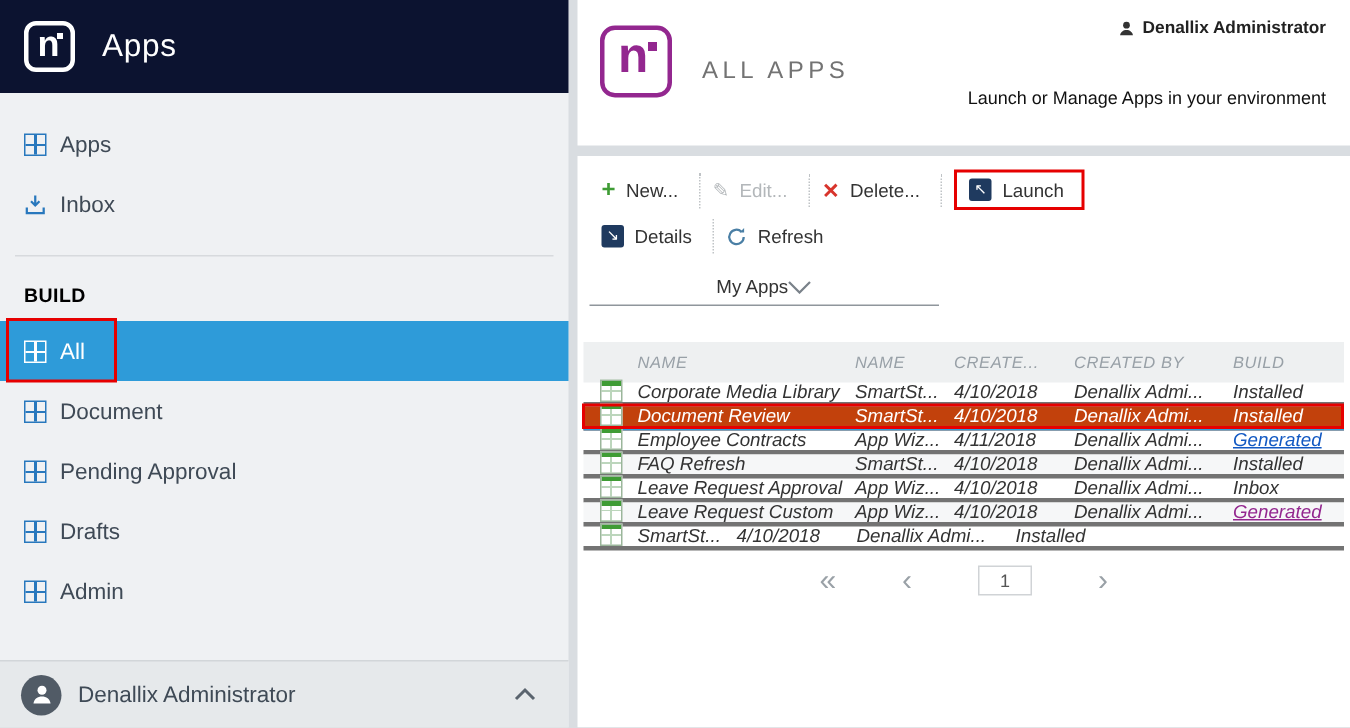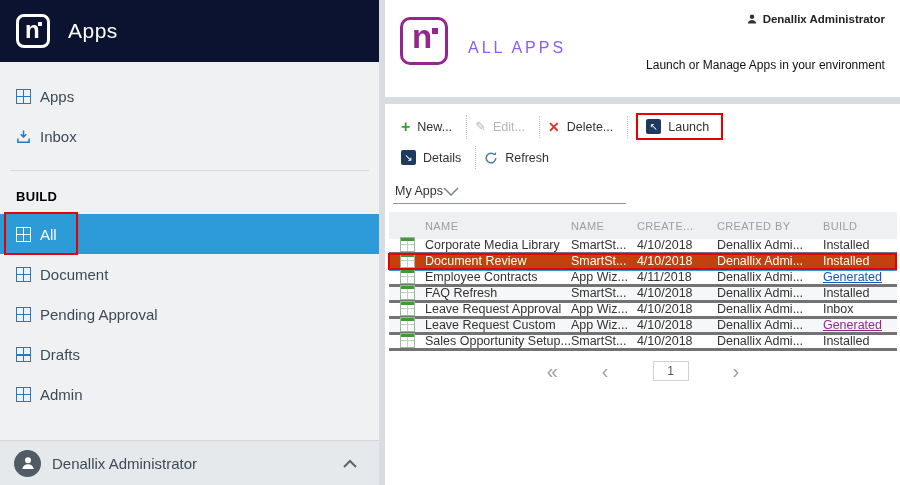--- a/index.html
+++ b/index.html
@@ -32,39 +32,39 @@
   .avatar { width:27px; height:27px; border-radius:50%; background:#515b66; display:flex; align-items:center; justify-content:center; }
   .user-name { margin-left:11px; font-size:15px; color:#3f4a56; }
   .chev-up { margin-left:auto; margin-right:8px; }
 
   
   .main { flex:1; margin-left:6px; display:flex; flex-direction:column; }
   .panel-header { background:#fff; height:97px; position:relative; flex-shrink:0; }
   .plogo { position:absolute; left:15px; top:17px; width:48px; height:48px; border:3.5px solid #93278f; border-radius:10px; }
   .plogo .n { position:absolute; left:9px; top:-2px; font-size:33px; font-weight:bold; color:#93278f; }
   .plogo .dot { position:absolute; right:7px; top:8px; width:6px; height:6px; background:#93278f; }
-  .panel-title { position:absolute; left:83px; top:39px; font-size:16px; letter-spacing:3px; color:#8b5cf6; }
+  .panel-title { position:absolute; left:83px; top:39px; font-size:16px; letter-spacing:3px; color:#737373; }
   .header-user { position:absolute; right:16px; top:13px; font-size:11.5px; color:#222; display:flex; align-items:center; gap:5px; font-weight:bold; }
   .header-sub { position:absolute; right:16px; top:58px; font-size:12px; color:#111; }
 
   .content { background:#fff; margin-top:7px; flex:1; position:relative; padding:6px 4px 0; }
   .toolbar-row { display:flex; align-items:center; padding:3px 4px; }
   .tbtn { display:flex; align-items:center; gap:7px; font-size:12.5px; color:#333; padding:4px 14px 4px 8px; border-right:1px dotted #bfc3c6; cursor:pointer; white-space:nowrap; }
   .tbtn.last { border-right:none; }
   .tbtn.disabled { color:#b3b7ba; }
   .icon-plus { color:#3f9c35; font-weight:bold; font-size:16px; line-height:1; }
   .icon-x { color:#d8342c; font-weight:bold; font-size:14px; line-height:1; }
   .icon-pencil { color:#b3b7ba; font-size:13px; line-height:1; }
   .sq-icon { width:15px; height:15px; background:#1f3a5f; color:#fff; font-size:10px; line-height:1; display:flex; align-items:center; justify-content:center; border-radius:2px; }
   .launch-wrap { border:2px solid #e60000; display:flex; align-items:center; margin-left:8px; padding:1px 6px 1px 2px; }
   .launch-wrap .tbtn { border-right:none; padding:3px 6px; }
 
-  .filter { width:233px; margin:7px 4px 2px; border-bottom:1px solid #8f969c; display:flex; align-items:center; justify-content:flex-start; font-size:12.5px; color:#333; padding:5px 2px; cursor:pointer; }
-
-  .table { margin-top:8px; font-size:12.5px; color:#333; }
+  .filter { width:233px; margin:7px 4px 2px; border-bottom:1px solid #8f969c; display:flex; align-items:center; justify-content:center; font-size:12.5px; color:#333; padding:5px 2px; cursor:pointer; }
+
+  .table { margin-top:24px; font-size:12.5px; color:#333;font-style:italic; }
   .thead { display:flex; background:#eef0f1; color:#98a0a7; font-size:11px; height:27px; align-items:center; letter-spacing:.4px; }
   .trow { display:flex; height:16px; align-items:flex-end; position:relative; border-bottom:3px solid #737373; cursor:pointer; }
   .trow.alt { background:#f6f7f8; }
   .trow.selected-row { background:#c2410c; color:#fff; border-bottom-color:#2e9bd9; }
   .ann-row { position:absolute; top:-2px; bottom:-2px; left:-1px; right:0; border:2px solid #e60000; pointer-events:none; z-index:2; }
   .c-icon { width:36px; display:flex; justify-content:center; flex-shrink:0; }
   .c-name { flex:1; overflow:hidden; white-space:nowrap; }
   .c-type { width:66px; flex-shrink:0; }
   .c-date { width:80px; flex-shrink:0; }
   .c-by { width:106px; flex-shrink:0; }
@@ -302,21 +302,20 @@
           <span class="c-type">App Wiz...</span>
           <span class="c-date">4/10/2018</span>
           <span class="c-by">Denallix Admi...</span>
           <span class="c-status lnk-visited">Generated</span>
         </div>
 
         <div class="trow">
           <span class="c-icon">
               <span class="sheet-icon"></span>
             </span>
-          <span class="c-name">Sales Opportunity Setup...</span>
           <span class="c-type">SmartSt...</span>
           <span class="c-date">4/10/2018</span>
           <span class="c-by">Denallix Admi...</span>
           <span class="c-status">Installed</span>
         </div>
       </div>
 
       <div class="pager">
         <span>«</span>
         <span>‹</span>

